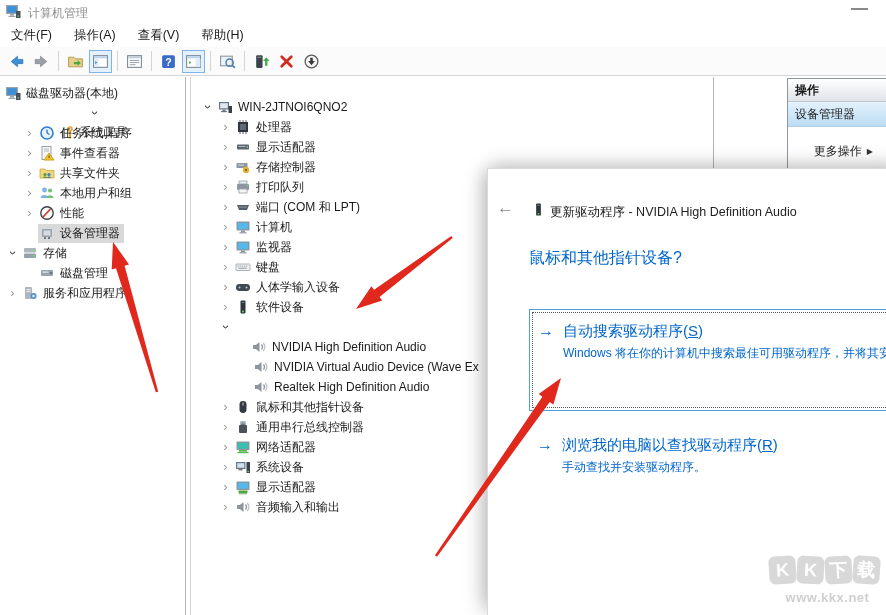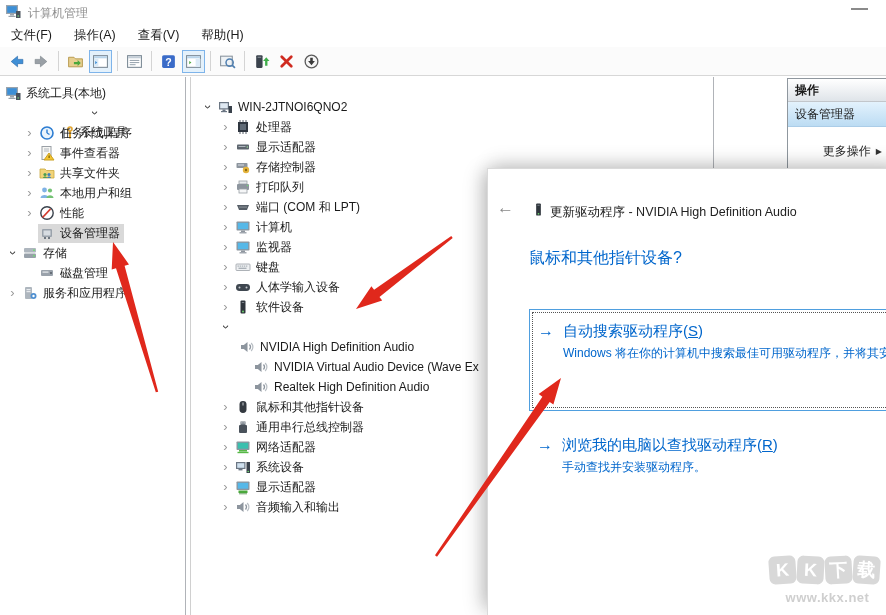--- a/index.html
+++ b/index.html
@@ -26,21 +26,21 @@
              background:#fff;padding-top:6px;box-sizing:border-box;z-index:1;}
   .vline{position:absolute;left:190px;top:77px;width:1px;height:538px;background:#d0d0d0;z-index:1;}
   .pane-mid{position:absolute;left:192px;top:77px;width:522px;height:538px;border-right:1px solid #b0b3b8;
             background:#fff;padding-top:6px;box-sizing:border-box;z-index:1;}
   .pane-actions{position:absolute;left:787px;top:78px;width:99px;height:537px;background:#fff;
                 border-left:1px solid #8f979e;border-top:1px solid #8f979e;box-sizing:border-box;z-index:1;}
   .act-header{height:22px;line-height:22px;padding-left:7px;font-size:12px;font-weight:bold;
               background:linear-gradient(#ffffff,#dfe4e9);border-bottom:1px solid #c2c6cb;}
   .act-selected{height:24px;line-height:24px;padding-left:7px;font-size:12px;
                 background:linear-gradient(#e3f2fd,#bcdcf3);border-bottom:1px solid #abcde8;}
-  .act-more{margin-top:14px;height:20px;font-size:12px;display:flex;justify-content:flex-end;align-items:center;padding-right:4px;gap:5px;}
+  .act-more{margin-top:14px;height:20px;font-size:12px;display:flex;justify-content:flex-end;align-items:center;padding-right:13px;gap:5px;}
   .act-more-arrow{font-size:8px;color:#333;}
   
   .trow{height:20px;display:flex;align-items:center;font-size:12px;white-space:nowrap;}
   .chev{width:17px;min-width:17px;text-align:center;font-size:13px;color:#9a9a9a;line-height:20px;}
   .chev.exp{transform:rotate(90deg);color:#444;}
   .rowc{display:flex;align-items:center;padding:1px 4px 1px 1px;}
   .rowc.sel{background:#d9d9d9;}
   .ticon{width:16px;height:16px;margin-right:5px;display:inline-flex;flex:none;}
   .ticon svg{width:16px;height:16px;}
   
@@ -207,21 +207,21 @@
         <span class="ticon">
           <svg viewBox="0 0 16 16">
             <rect x="1" y="2" width="12" height="9" fill="#9aa3ac"></rect>
             <rect x="2.2" y="3.2" width="9.6" height="6.6" fill="#3d8fd6"></rect>
             <rect x="5" y="11" width="4" height="1.6" fill="#9aa3ac"></rect>
             <rect x="3.5" y="12.8" width="7" height="1.2" fill="#9aa3ac"></rect>
             <rect x="11" y="8" width="4.5" height="7" fill="#49525c"></rect>
             <circle cx="13.2" cy="13" r="0.8" fill="#74d97a"></circle>
           </svg>
         </span>
-        <span class="tlabel">系统工具(本地)</span>
+        <span class="tlabel">磁盘驱动器(本地)</span>
       </span>
     </div>
     <div class="trow" style="padding-left: 4px; flex-direction: column;">
       <span class="chev exp">›</span>
       <span class="rowc">
         <span class="ticon">
           <svg viewBox="0 0 16 16">
             <rect x="3.8" y="2" width="2.4" height="3" fill="#c8cdd2"></rect>
             <line x1="5" y1="4.5" x2="5" y2="13.5" stroke="#8a9097" stroke-width="2"></line>
             <circle cx="11" cy="4" r="2" fill="none" stroke="#e0a32e" stroke-width="1.6"></circle>
@@ -522,21 +522,21 @@
             <rect x="6.8" y="3" width="2.4" height="1" fill="#7b828a"></rect>
             <circle cx="8" cy="12.5" r="0.9" fill="#6fdc6f"></circle>
           </svg>
         </span>
         <span class="tlabel">软件设备</span>
       </span>
     </div>
     <div class="trow" style="padding-left: 25px;">
       <span class="chev exp">›</span>
     </div>
-    <div class="trow" style="padding-left: 29px;">
+    <div class="trow" style="padding-left: 41px;">
       <span class="chev"></span>
       <span class="rowc">
         <span class="ticon">
           <svg viewBox="0 0 16 16">
             <polygon points="2,6 4.8,6 8.5,3 8.5,13 4.8,10 2,10" fill="#8d959e"></polygon>
             <path d="M10.5 5.5 q2.2 2.5 0 5" stroke="#8d959e" stroke-width="1.2" fill="none"></path>
             <path d="M12.2 4 q3.4 4 0 8" stroke="#b9bfc5" stroke-width="1.2" fill="none"></path>
           </svg>
         </span>
         <span class="tlabel">NVIDIA High Definition Audio</span>

